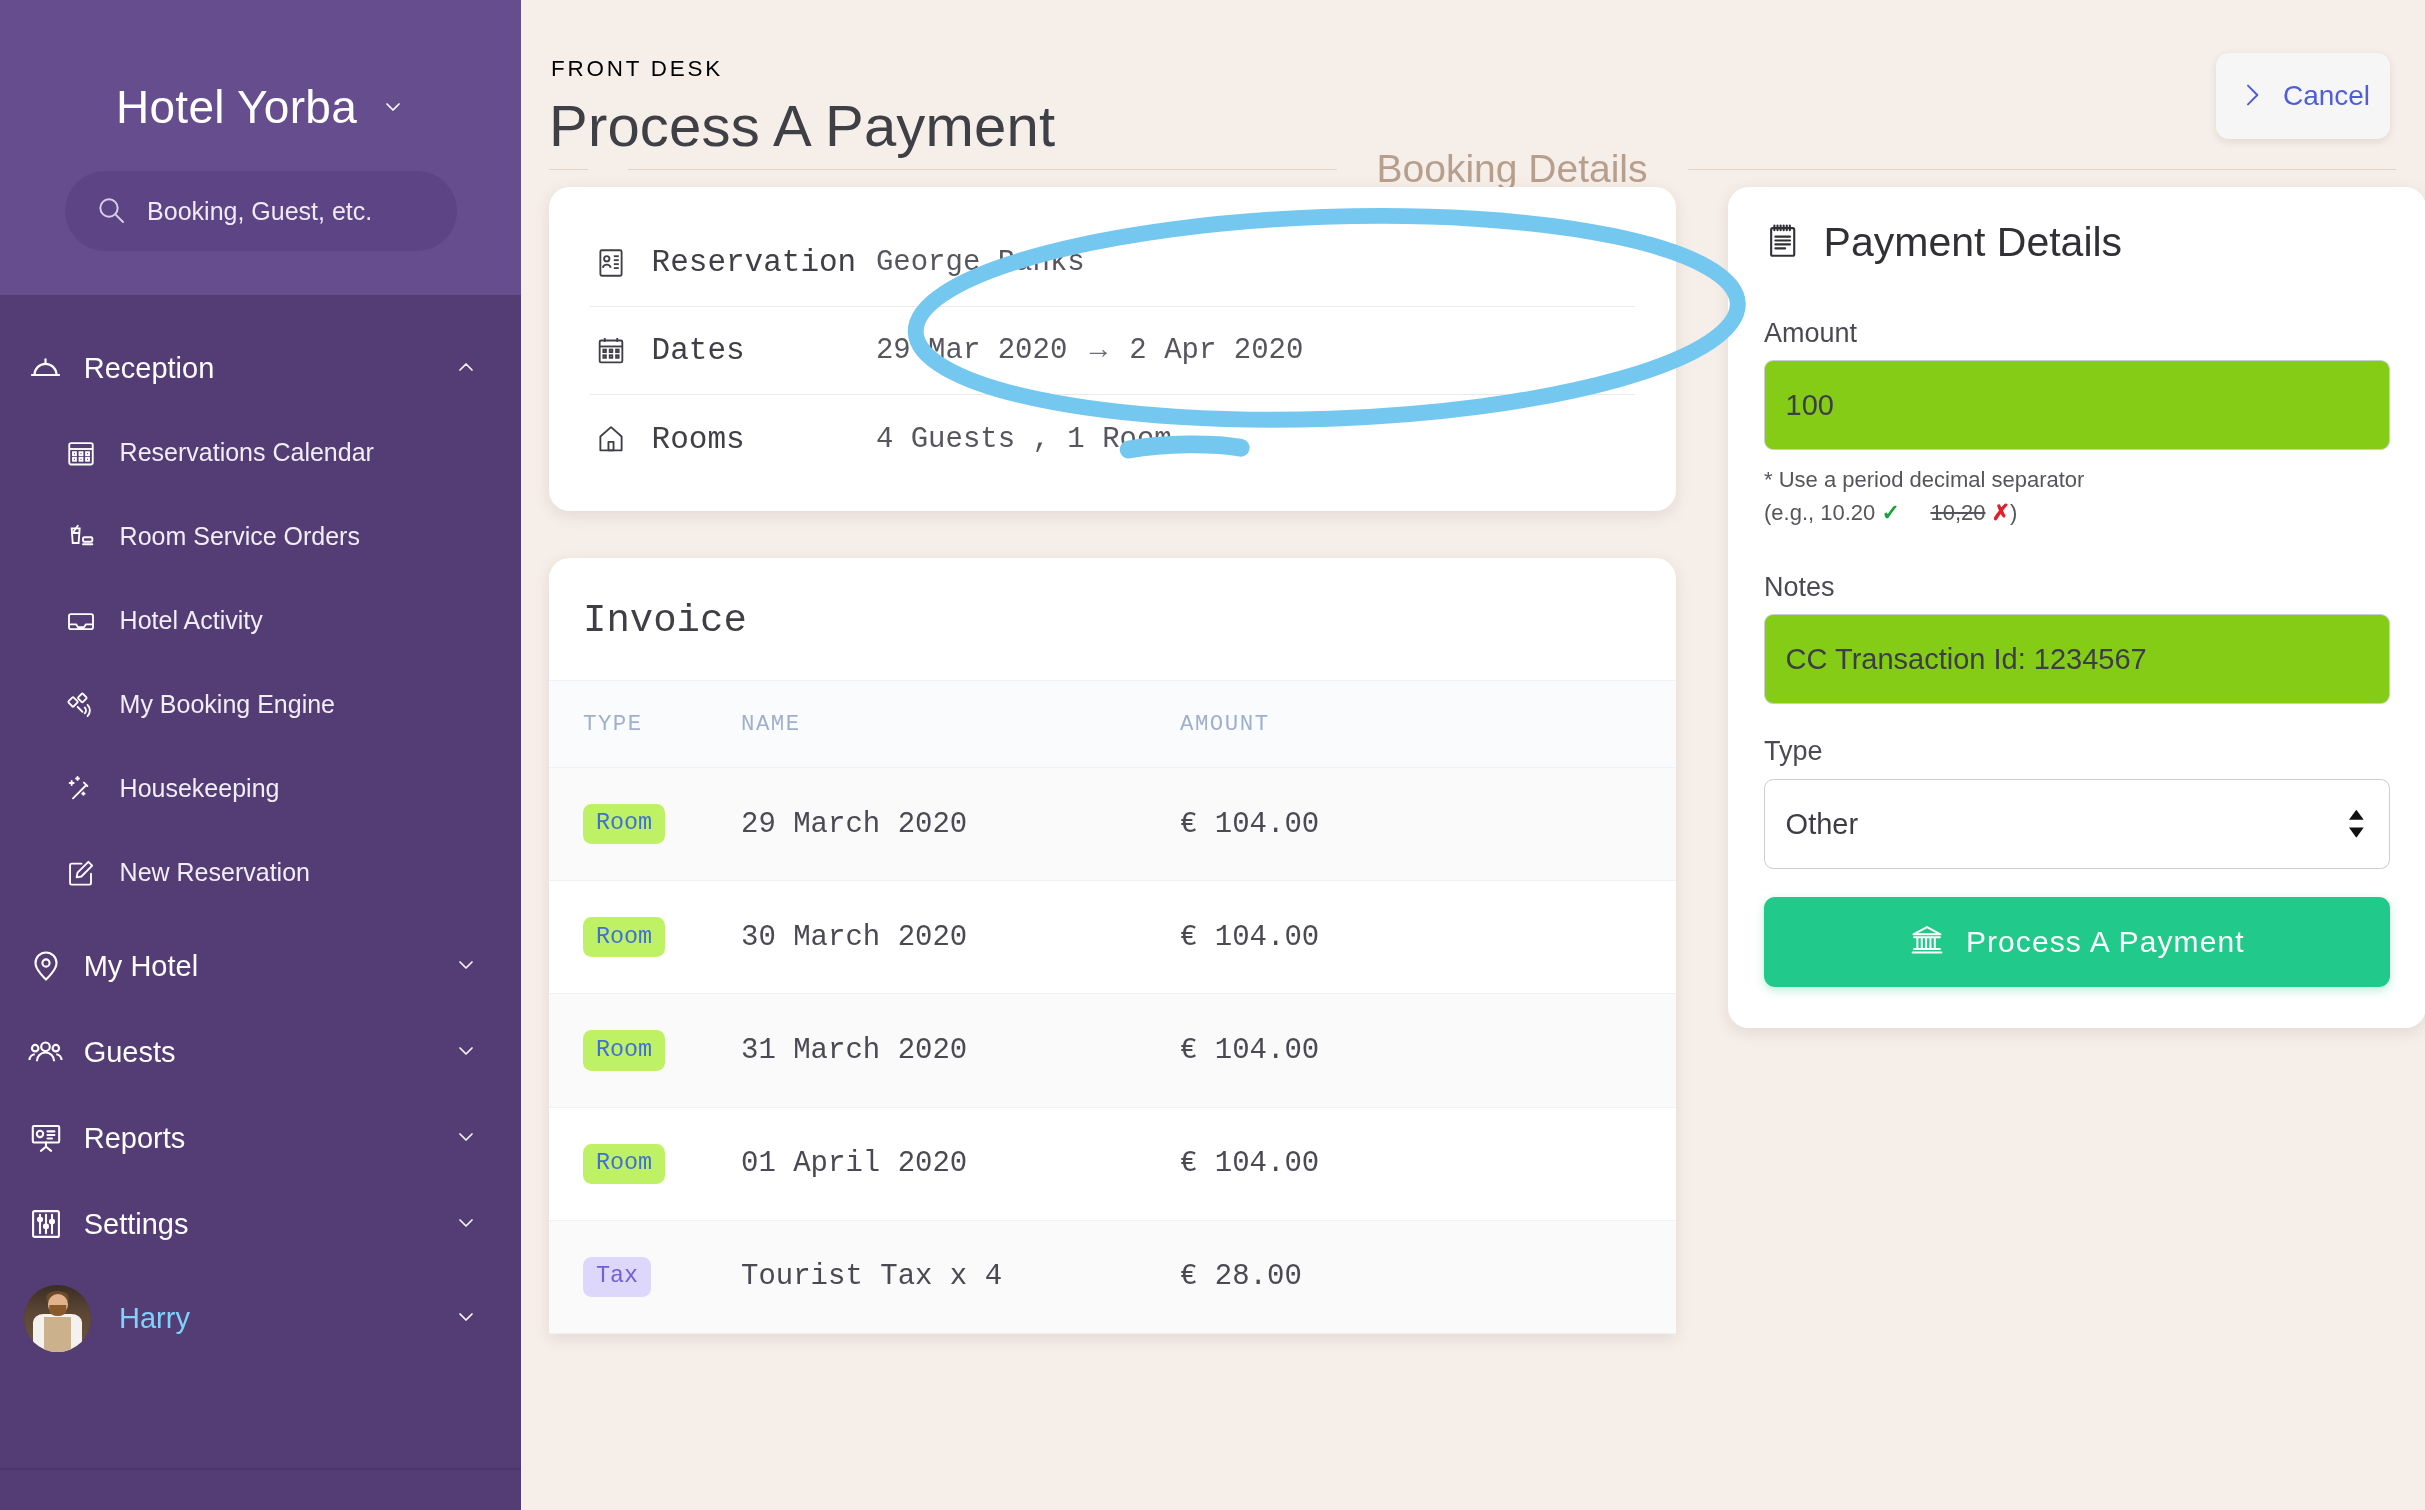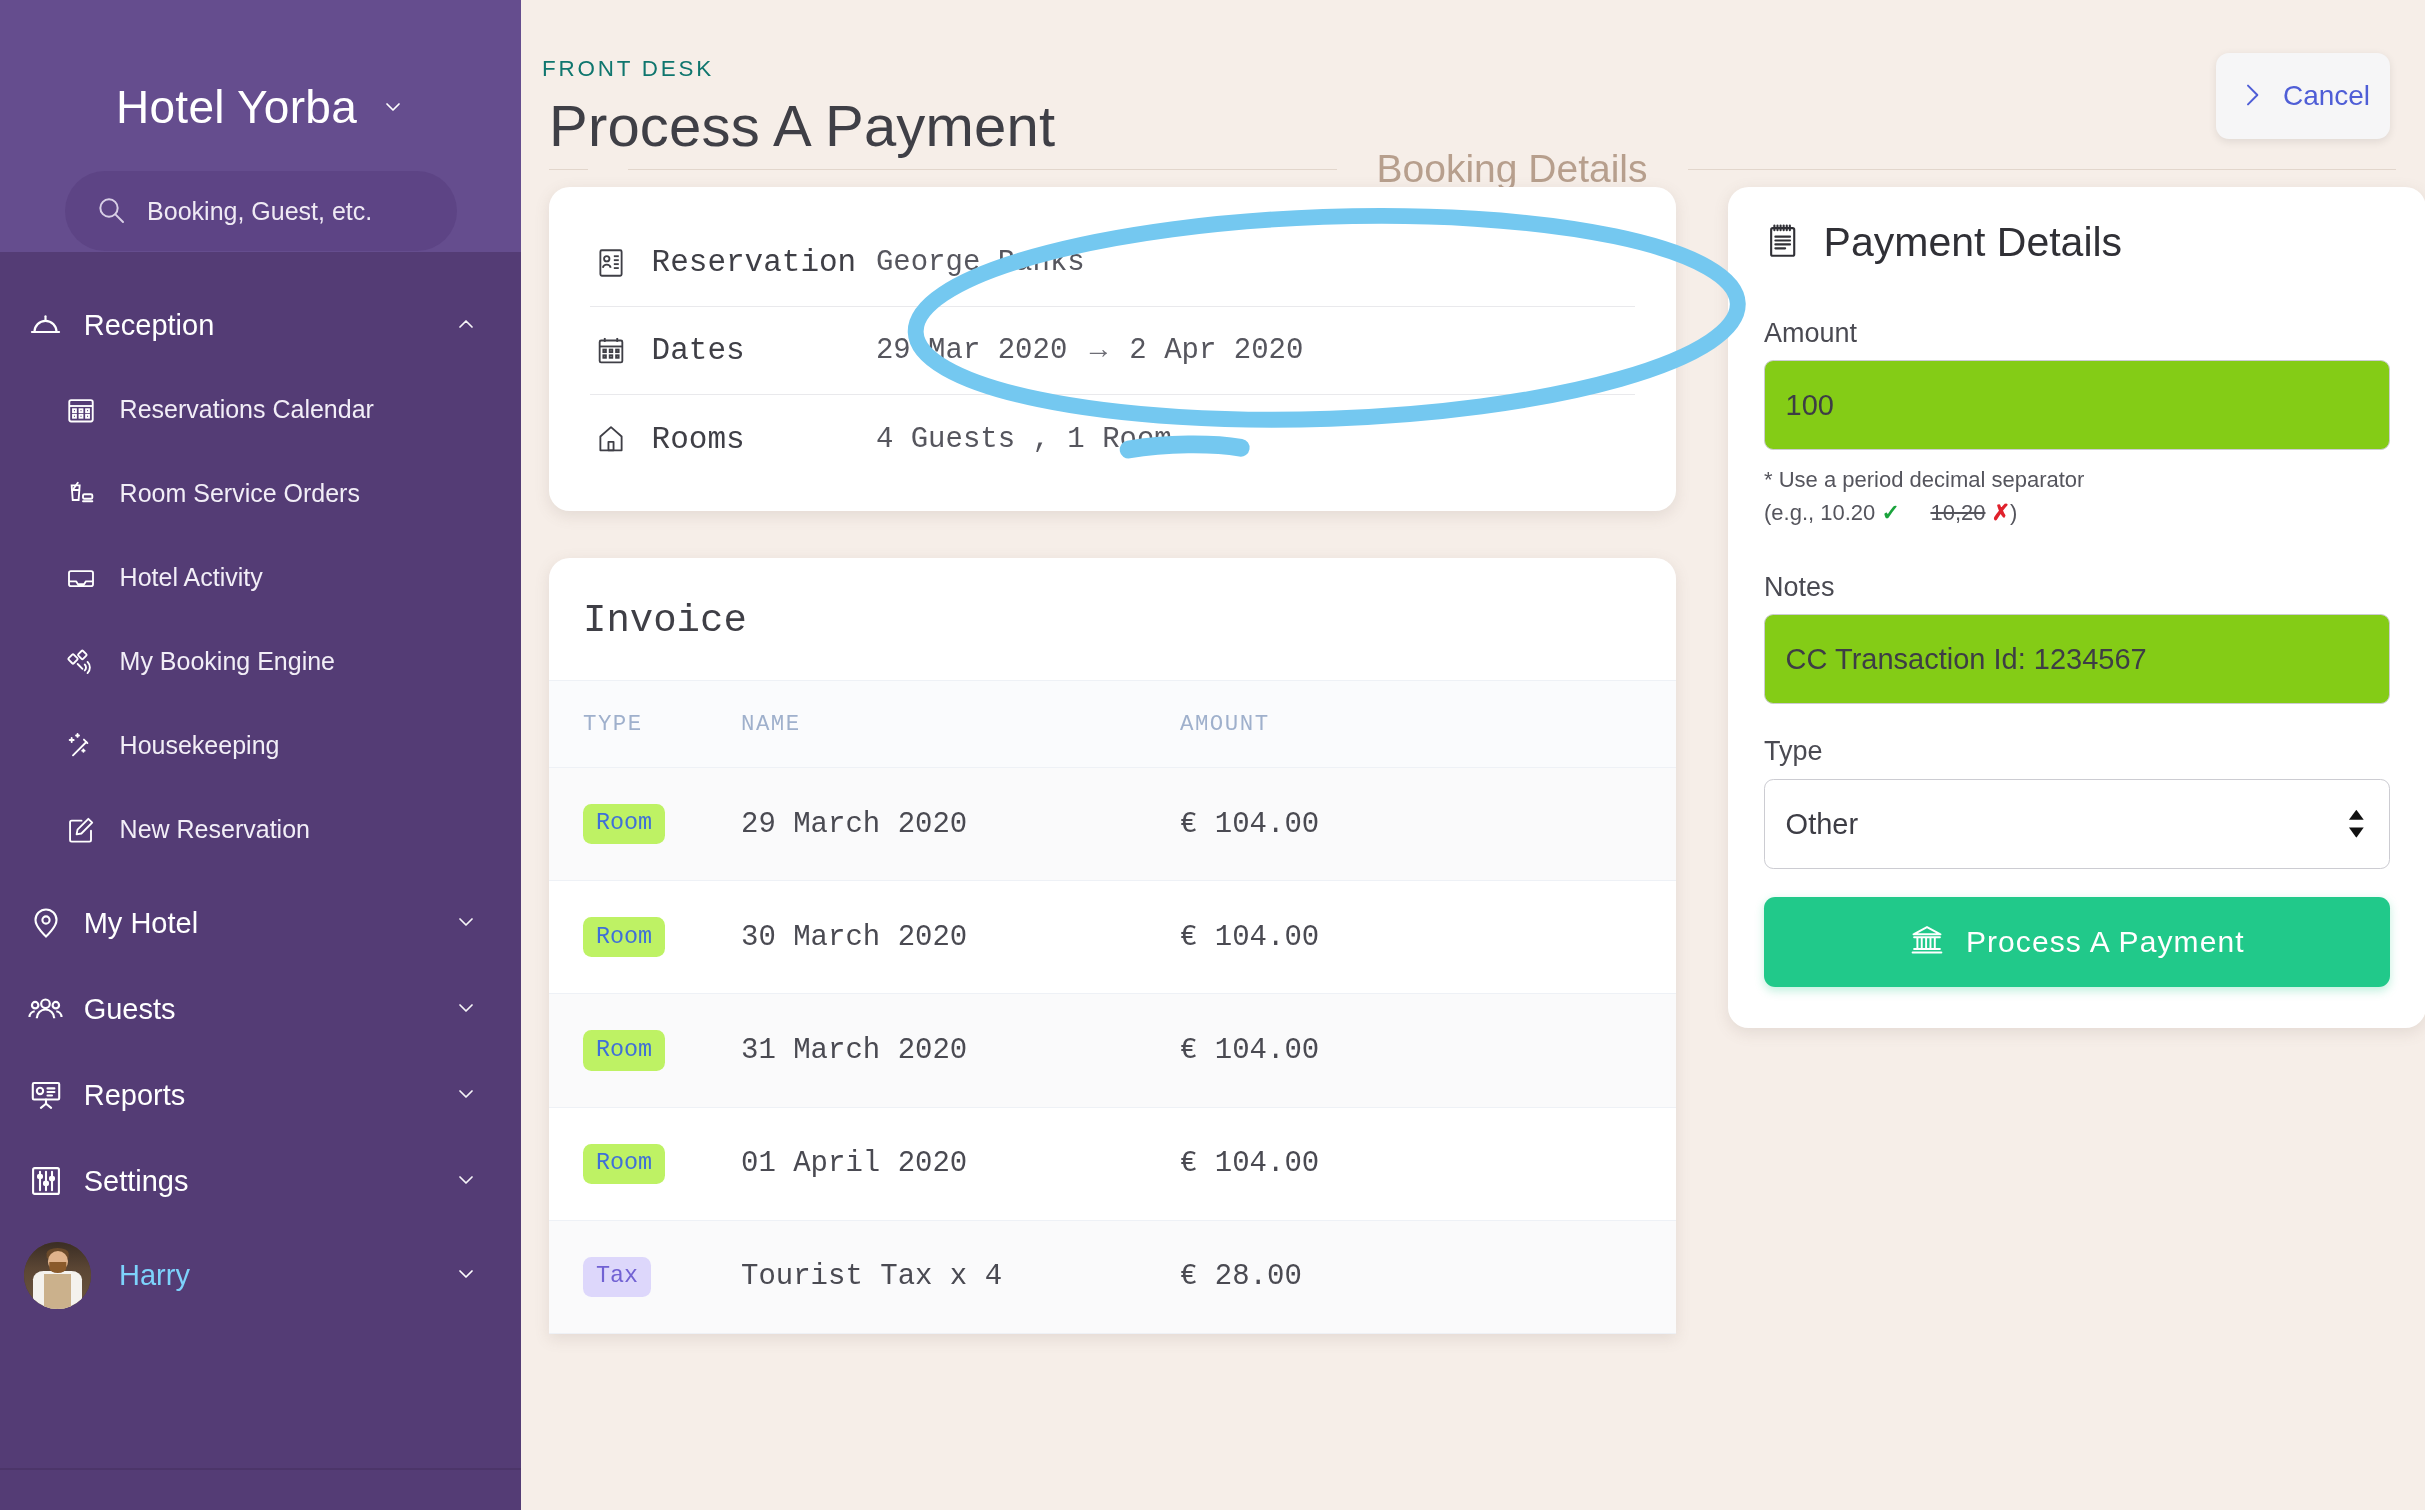--- a/index.html
+++ b/index.html
@@ -14,21 +14,21 @@
 
   
   .sidebar {
     width: 521px; height: 1511px;
     background: #543c75;
     position: relative;
     flex: 0 0 521px;
     color: #fff;
   }
   .sidebar-top {
-    height: 252px;
+    height: 295px;
     background: #654d8e;
     padding: 56px 0 0 0;
   }
   .brand-row {
     display: flex; align-items: center; justify-content: center;
     gap: 24px; margin-top: 24px;
   }
   .brand-name {
     font-size: 46px; font-weight: 300; color: #ffffff; letter-spacing: 0.3px;
   }
@@ -94,22 +94,22 @@
 
   .sidebar-divider { position:absolute; left:0; right:0; top:1468px; height:1.9px; background:#4c3569; }
 
   
   .main {
     flex: 1; position: relative; height: 1511px;
     background: #f6eee8;
     overflow: hidden;
   }
   .eyebrow {
-    position: absolute; left: 21px; top: 56px;
-    font-size: 22.4px; letter-spacing: 2.8px; color: #0f766e; font-weight: 400;
+    position: absolute; left: 30px; top: 56px;
+    font-size: 22.4px; letter-spacing: 2.8px; color: #000000; font-weight: 400;
   }
   .page-title {
     position: absolute; left: 28px; top: 92px;
     font-size: 58px; font-weight: 400; color: #3f3f46; letter-spacing: 0.2px;
   }
   .cancel-btn {
     position: absolute; right: 36px; top: 53px;
     width: 174px; height: 86px;
     background: #f6f6f7; border: none; border-radius: 13px;
     box-shadow: 0 2.8px 8.4px rgba(0,0,0,.09);

